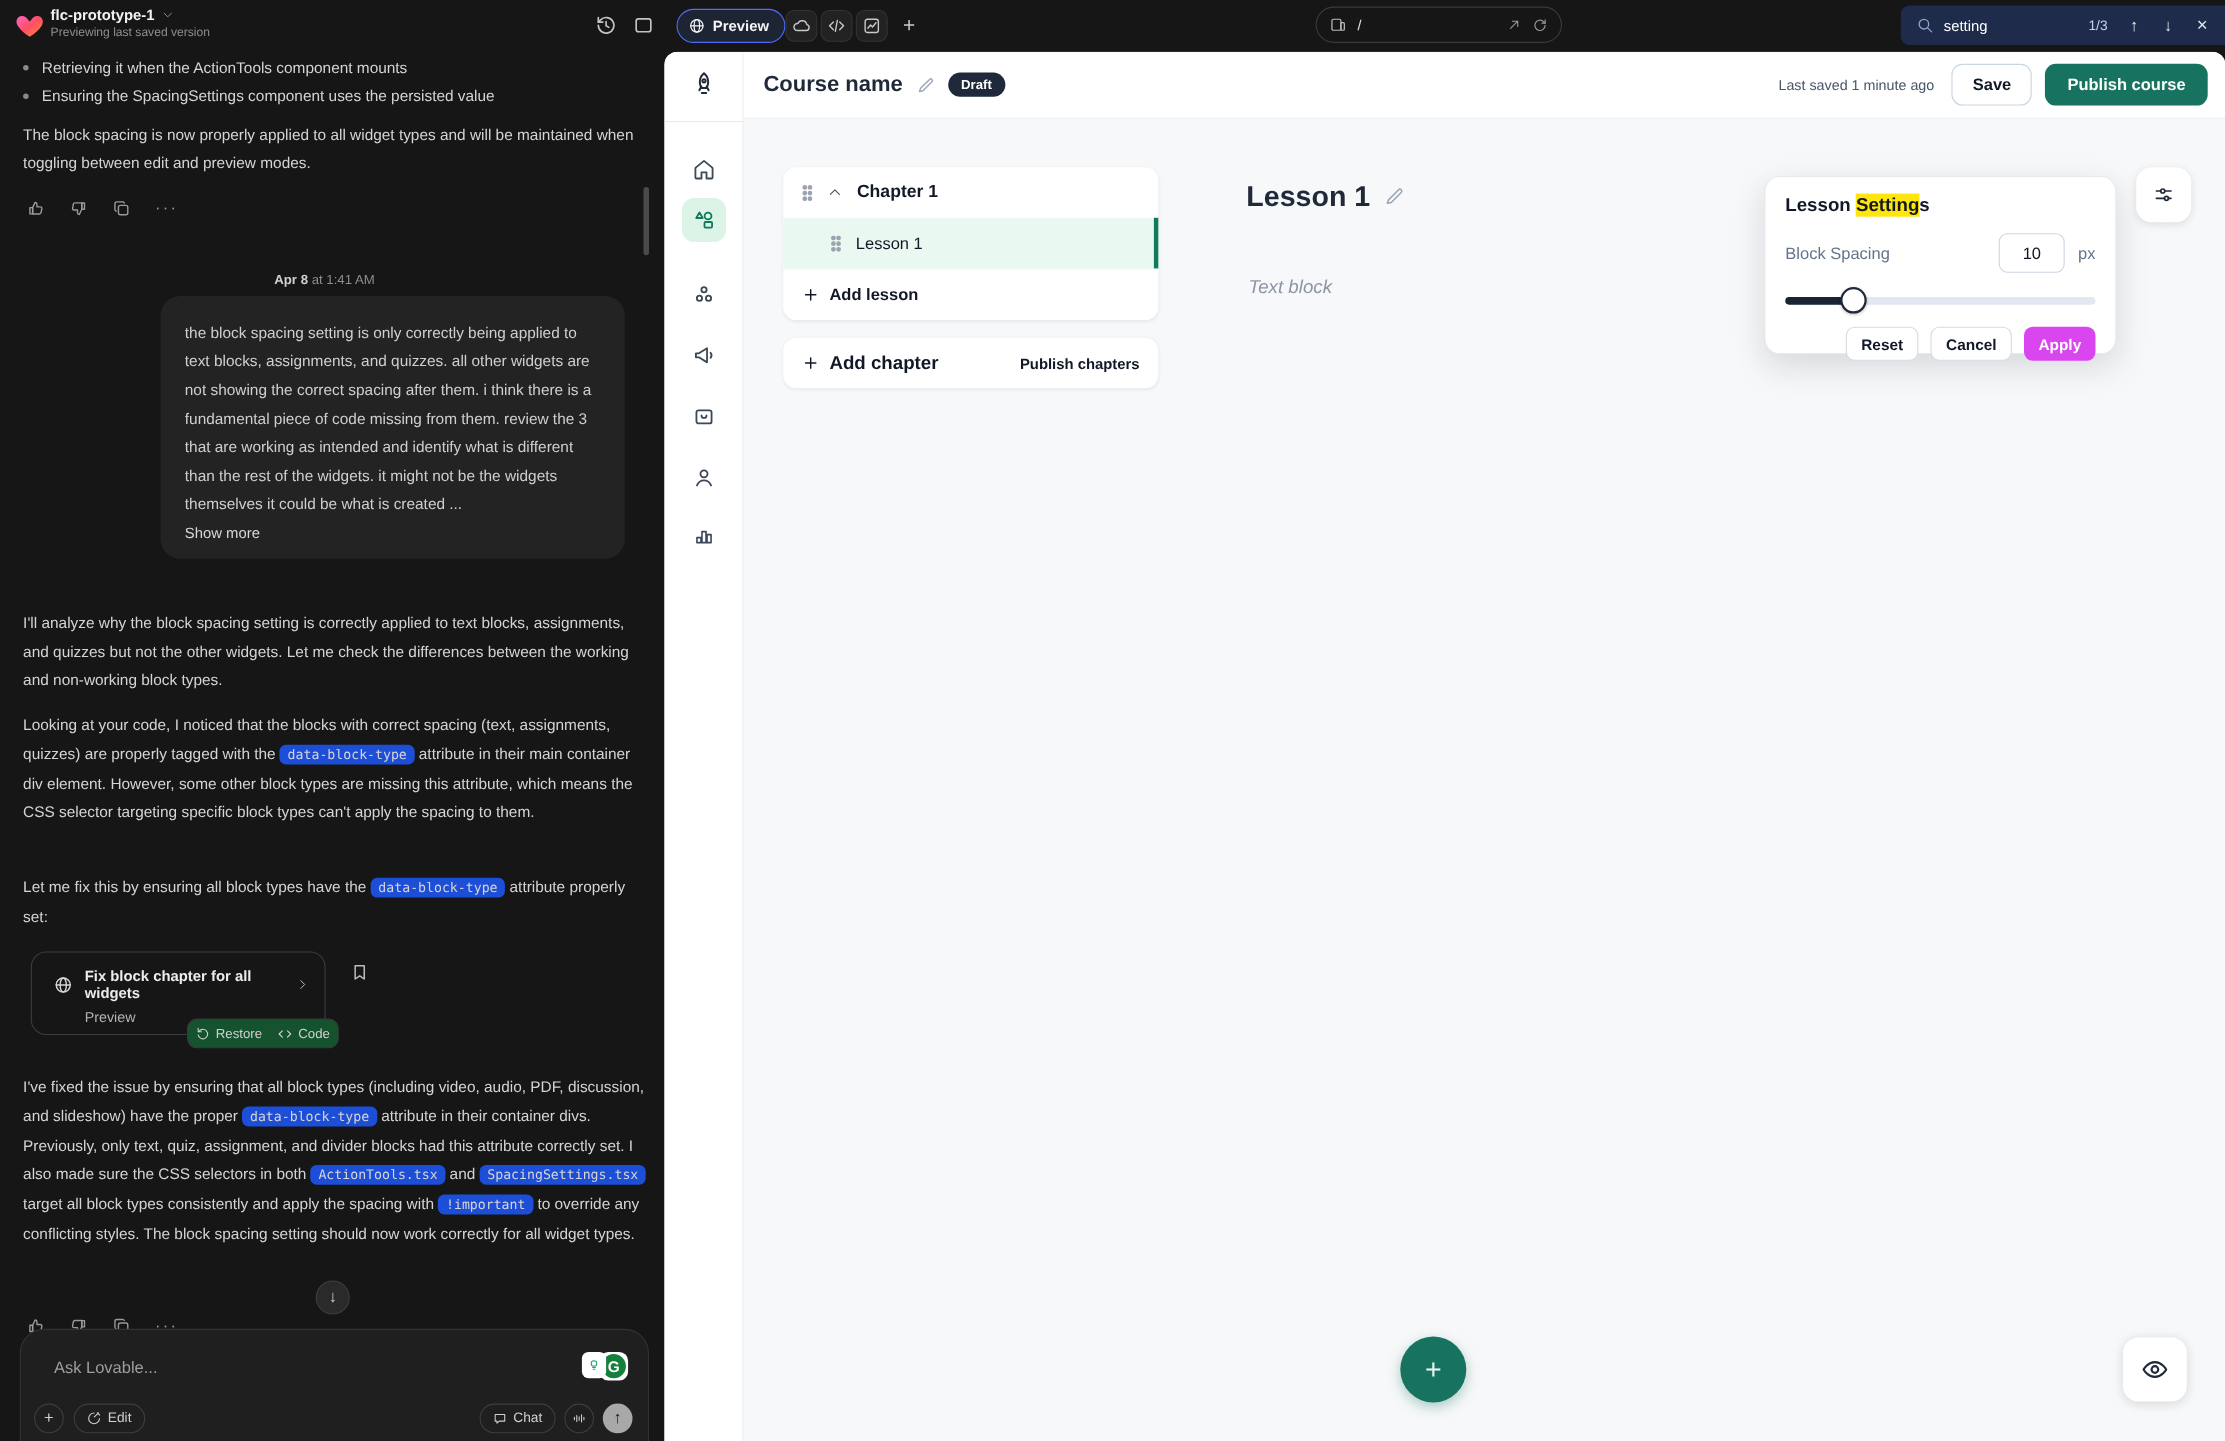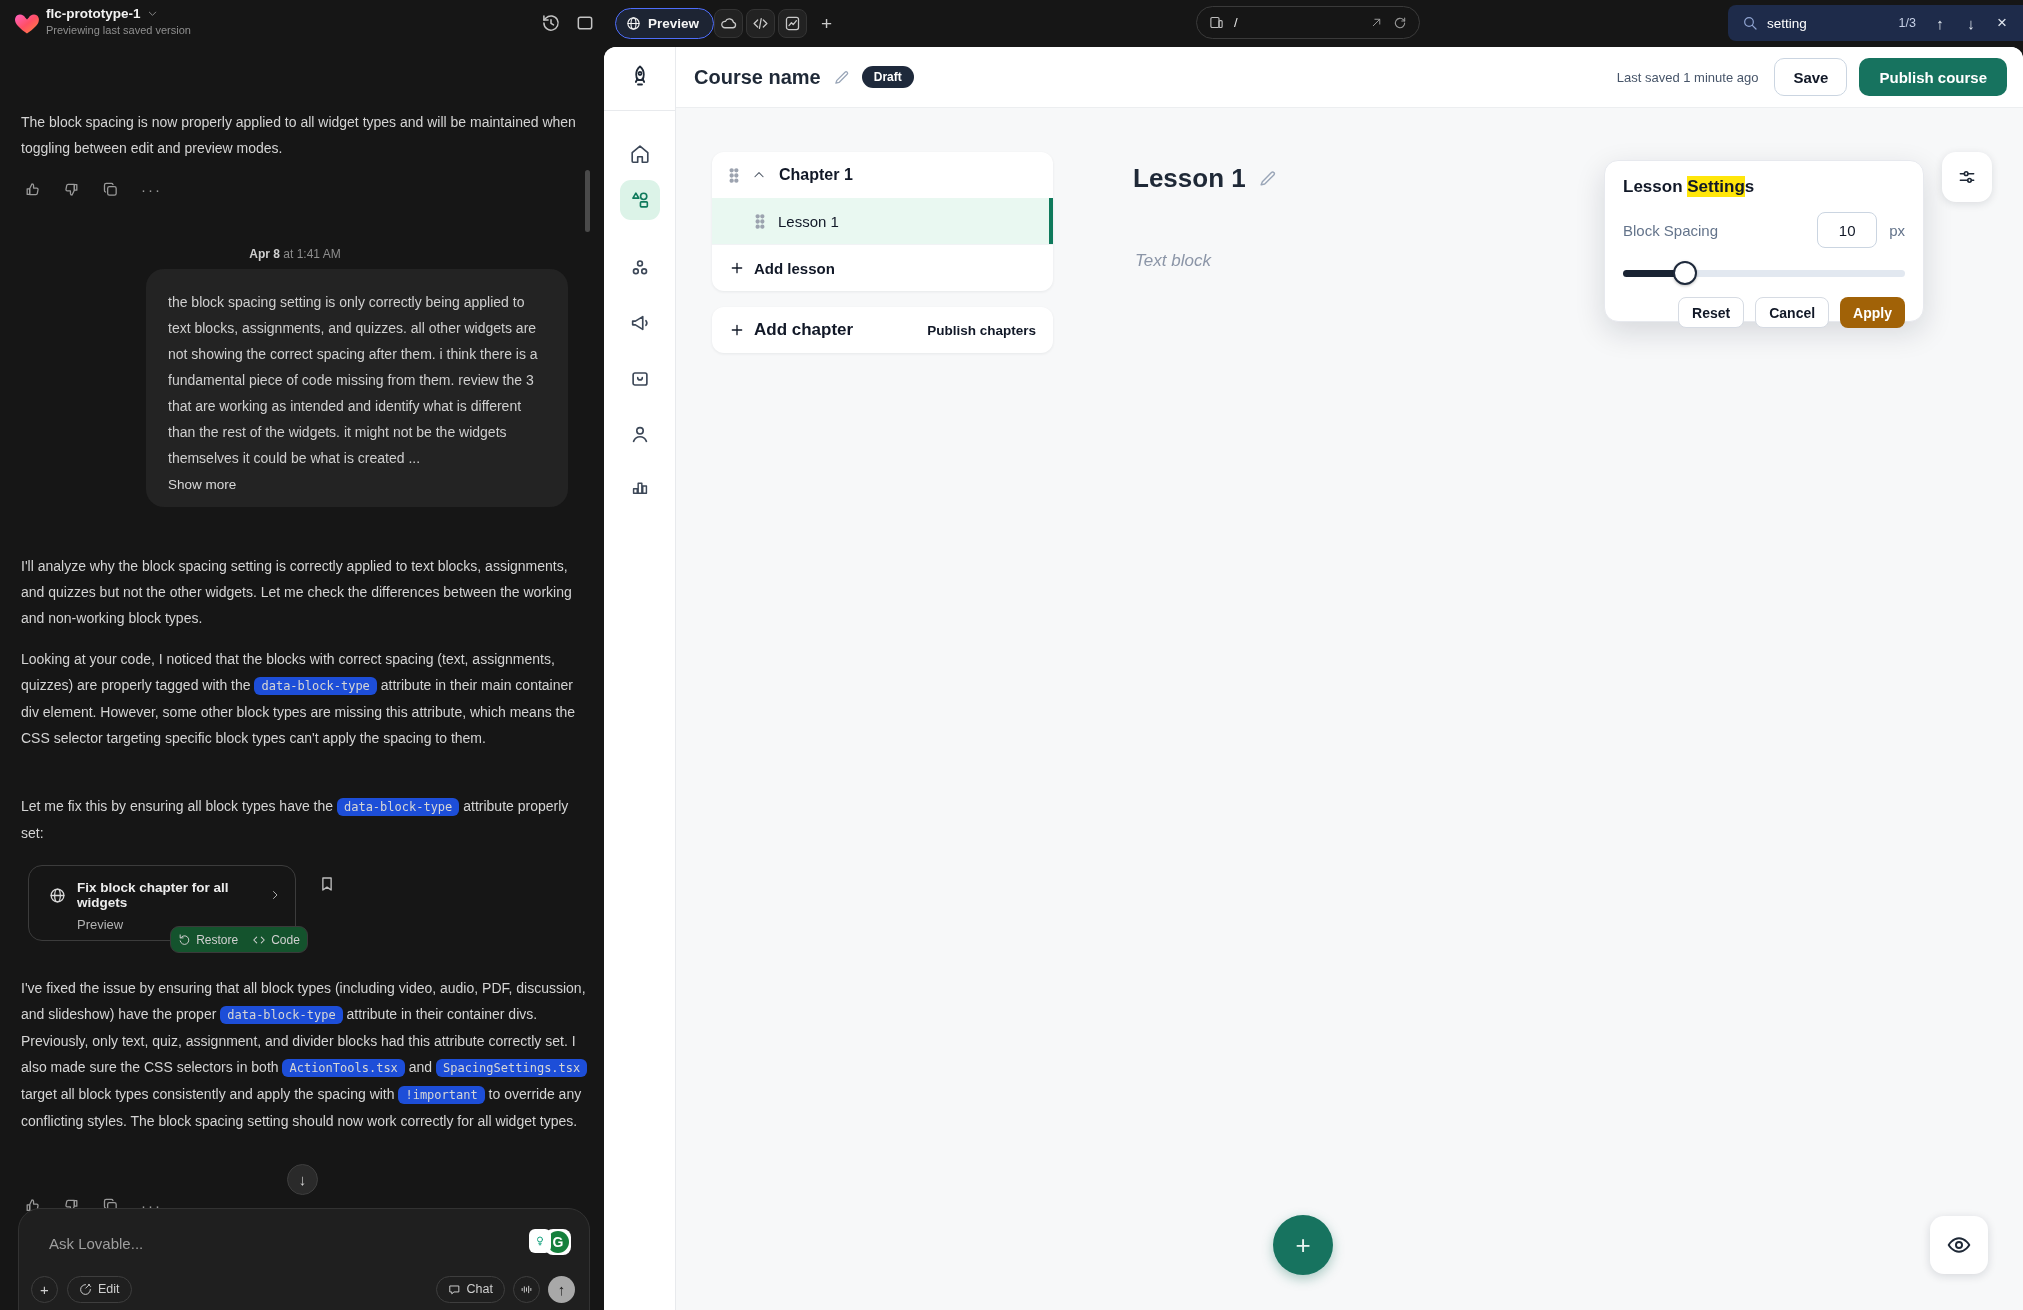--- a/index.html
+++ b/index.html
@@ -118,21 +118,21 @@
     font-family:inherit; background:#fff; }
   .pop-unit { font-size:15px; color:#64748b; margin-left:12px; }
   .slider { position:relative; margin-top:13px; height:24px; }
   .slider .track { position:absolute; left:0; right:0; top:9px; height:7px; border-radius:4px; background:#e2e8f0; }
   .slider .fill { position:absolute; left:0; top:9px; height:7px; border-radius:4px; background:#1a2433; }
   .slider .thumb { position:absolute; top:0; width:24px; height:24px; margin-left:-12px; border-radius:50%; background:#ffffff;
     border:2px solid #1e293b; box-shadow:0 1px 3px rgba(0,0,0,.25); cursor:grab; }
   .pop-btns { margin-top:12px; display:flex; justify-content:flex-end; gap:11px; }
   .pop-btn { height:31px; padding:0 13px; border-radius:8px; font-size:14px; font-weight:600; cursor:pointer; font-family:inherit; }
   .pop-btn.ghost { background:#ffffff; border:1px solid #d6dbe3; color:#111827; }
-  .pop-btn.dark { background:#a16207; border:none; color:#ffffff; }
+  .pop-btn.dark { background:#d946ef; border:none; color:#ffffff; }
   .tool-btn { position:absolute; width:50px; height:50px; background:#ffffff; border-radius:14px; box-shadow:0 2px 8px rgba(16,24,40,.12);
     display:flex; align-items:center; justify-content:center; color:#1f2937; cursor:pointer; }
   .fab { position:absolute; left:597px; top:1107px; width:60px; height:60px; border-radius:50%; background:#17735f; color:#e9f5f1;
     font-size:26px; font-weight:300; display:flex; align-items:center; justify-content:center; box-shadow:0 4px 12px rgba(23,115,95,.35); cursor:pointer; }
   .eye-btn { position:absolute; left:1254px; top:1108px; width:58px; height:58px; background:#ffffff; border-radius:14px;
     box-shadow:0 2px 10px rgba(16,24,40,.14); display:flex; align-items:center; justify-content:center; color:#1f2937; cursor:pointer; }
 </style>
 </head>
 <body>
 
@@ -237,20 +237,30 @@
     <span class="find-q">setting</span>
     <span class="find-count">1/3</span>
     <span class="find-nav">↑</span>
     <span class="find-nav">↓</span>
     <span class="find-nav" style="font-size:17px">×</span>
   </div>
 </div>
 
 <div id="chat">
 
+  <div class="abs" style="left:21px;top:1px;width:566px">
+    <div class="bullet-row">
+        <span class="bullet-dot"></span>
+      <span class="msg-text">Retrieving it when the ActionTools component mounts</span>
+      </div>
+    <div class="bullet-row">
+        <span class="bullet-dot"></span>
+      <span class="msg-text">Ensuring the SpacingSettings component uses the persisted value</span>
+      </div>
+  </div>
 
   <p class="msg-text abs" style="left:21px;top:62px;width:570px">The block spacing is now properly applied to all widget types and will be maintained when toggling between edit and preview modes.</p>
 
   <div class="act-row abs" style="left:24px;top:134px">
     <span class="act-ic ic">
       <svg viewBox="0 0 24 24">
           <path d="M8 11l3.2-6.8c1.2 0 2.3.9 2.3 2.2V10h4.6c1.1 0 1.9 1 1.7 2.1l-1 5.4c-.2 1-1 1.6-2 1.6H8z"></path>
           <path d="M8 11H4.5v8H8z"></path>
         </svg>
       </span>

